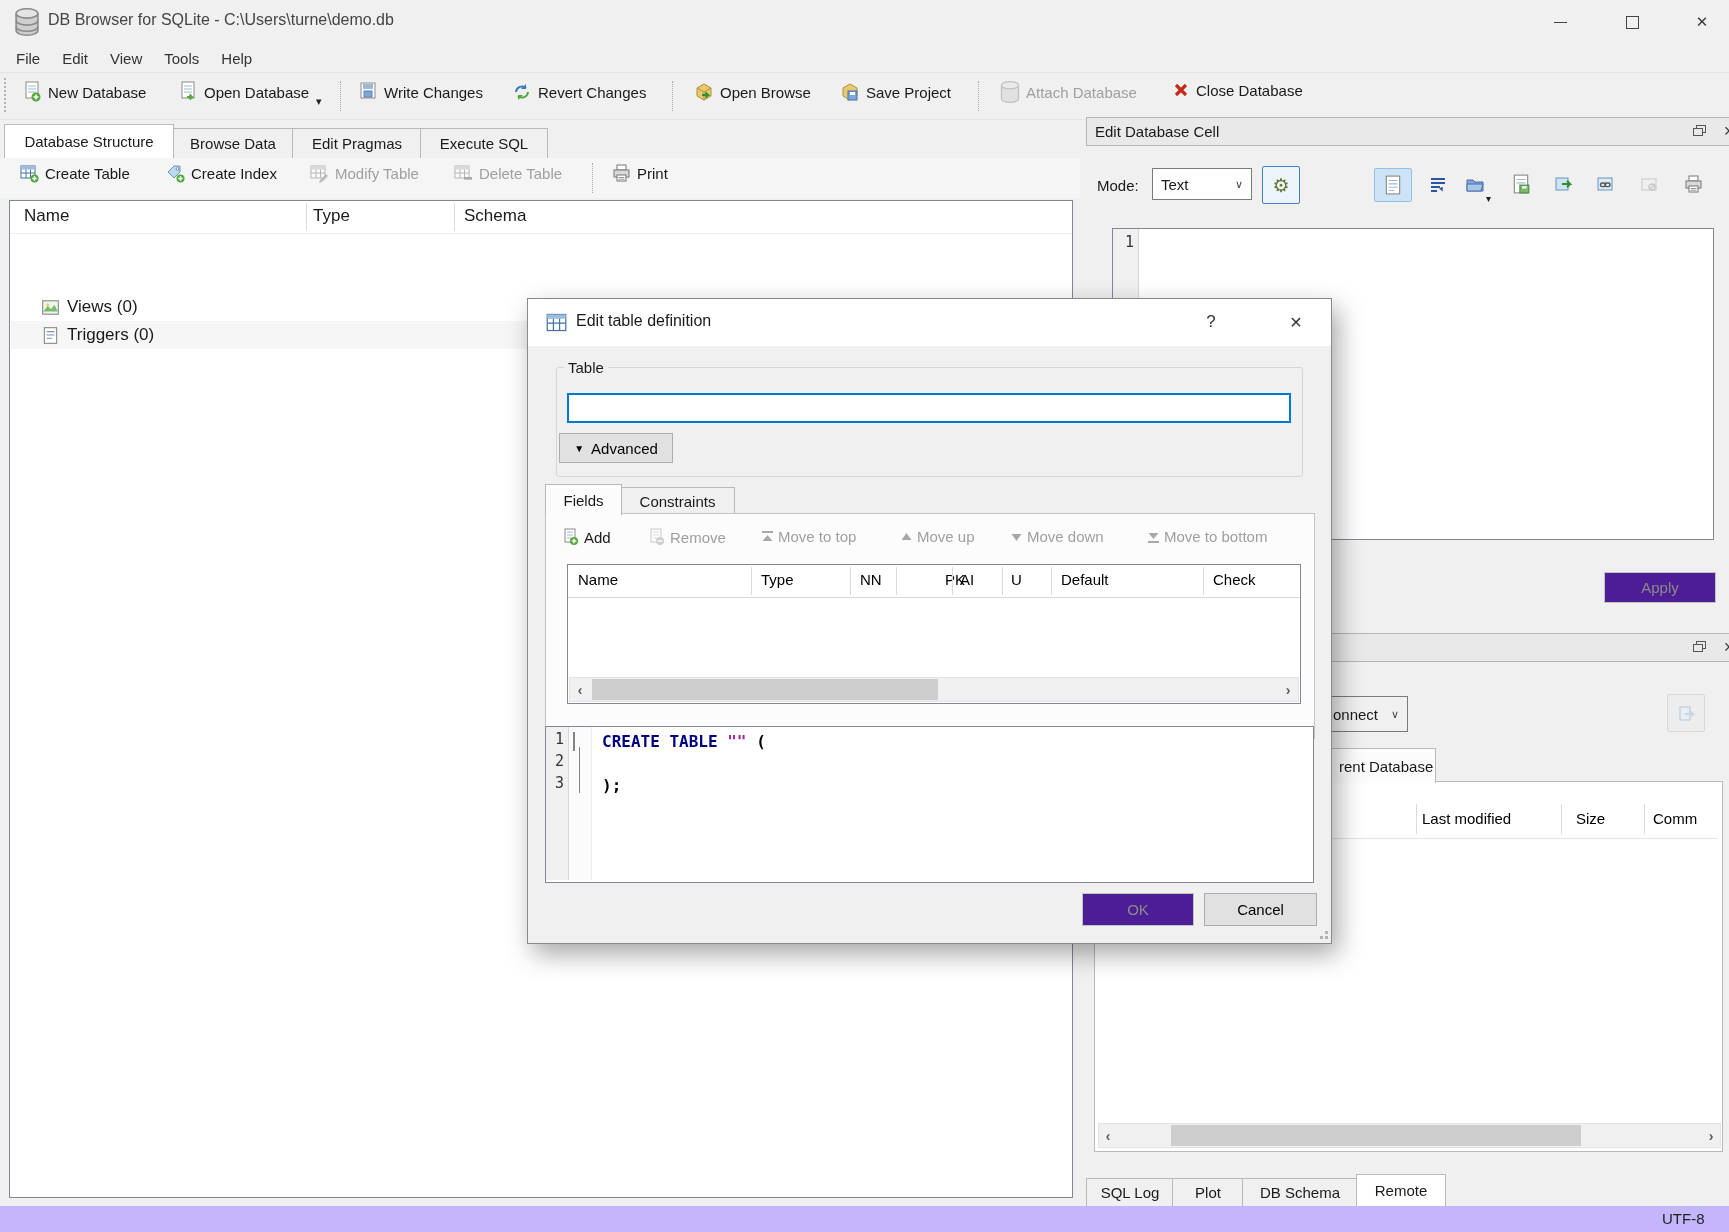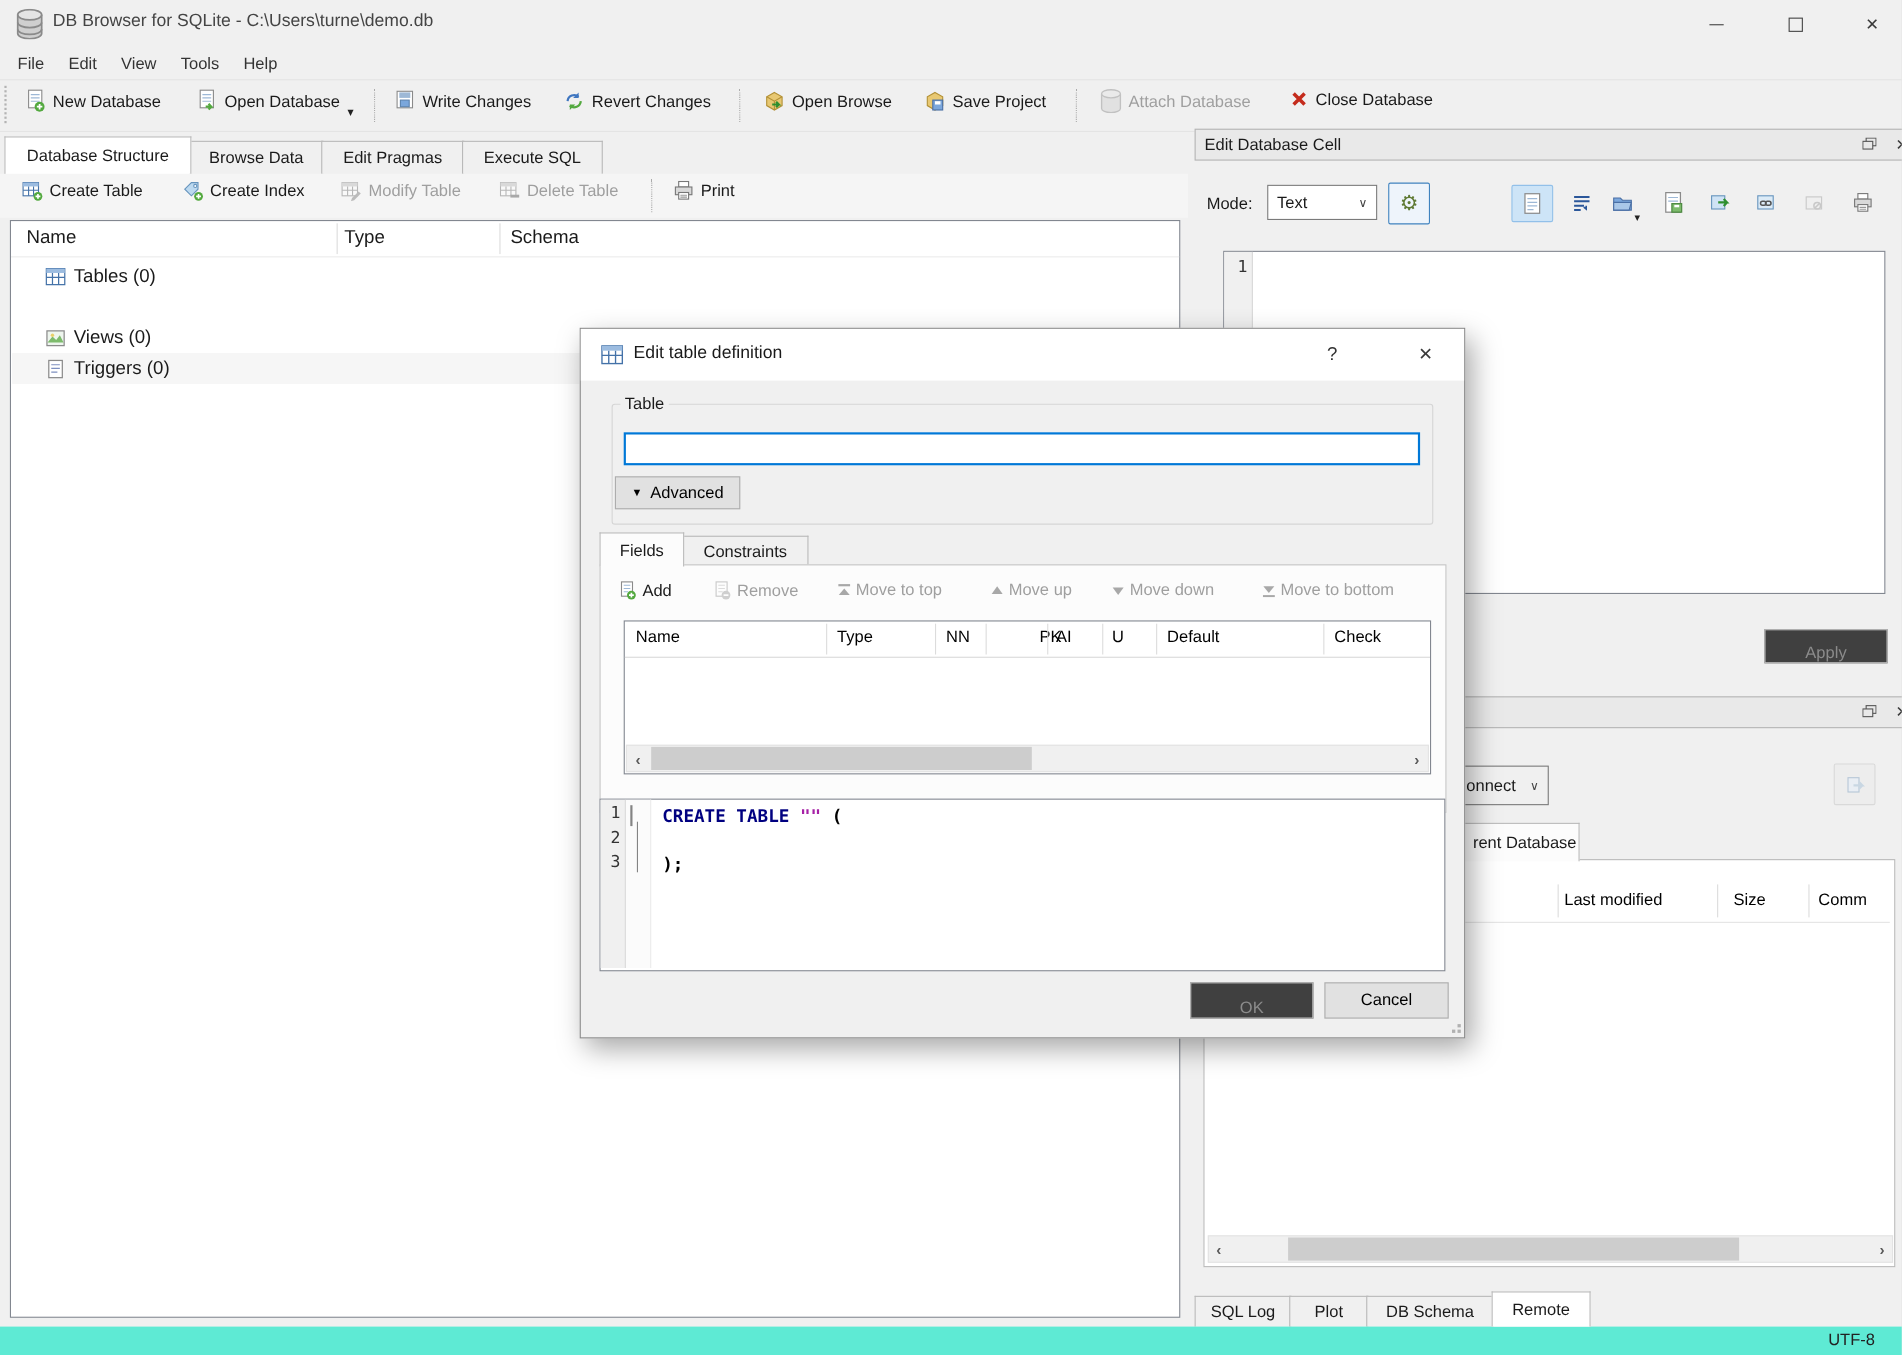--- a/index.html
+++ b/index.html
@@ -29,21 +29,21 @@
   .combo{background:#fff;border:1px solid #7a7a7a;display:flex;align-items:center;
          justify-content:space-between;padding:0 8px;font-size:15px;}
   .chev{font-size:11px;color:#444;}
   .iconbtn{display:flex;align-items:center;justify-content:center;border-radius:2px;}
   .iconbtn.sel{background:#cde4f7;border:1px solid #92c0e9;}
   .editor{background:#fff;border:1px solid #828790;}
   .gutter{background:#f0f0f0;border-right:1px solid #d8d8d8;font-family:"DejaVu Sans Mono",monospace;
           font-size:15px;color:#333;text-align:right;padding:4px 4px 0 0;box-sizing:border-box;}
   .btn{background:#e1e1e1;border:1px solid #adadad;display:flex;align-items:center;
        justify-content:center;font-size:15px;color:#000;}
-  .btn.off{background:#404040;border-color:#c3c3c3;color:#8b8b8b;align-items:flex-end;}
+  .btn.off{background:#4c1d95;border-color:#c3c3c3;color:#8b8b8b;}
   
   .sbar{background:#f0f0f0;border:1px solid #e3e3e3;position:absolute;}
   .sthumb{background:#cdcdcd;position:absolute;top:1px;bottom:1px;}
   .sarrow{position:absolute;top:0;bottom:0;display:flex;align-items:center;justify-content:center;
           color:#5a5a5a;font-weight:bold;font-size:14px;}
   
   .dialog{background:#f0f0f0;border:1px solid #8a8a8a;box-shadow:6px 10px 24px rgba(0,0,0,.35);z-index:50;}
   .gbox{border:1px solid #d5d5d5;border-radius:3px;}
   .gbox-label{background:#f0f0f0;padding:0 4px;}
   .dlg-input{position:absolute;border:2px solid #0078d7;background:#fff;outline:none;
@@ -230,28 +230,20 @@
   </div>
 
   <div class="abs treebox" style="left:9px;top:200px;width:1062px;height:996px;">
     <div class="abs" style="left:0;top:0;width:100%;height:32px;border-bottom:1px solid #ececec;font-size:17px;">
       <span class="abs txt" style="left:14px;top:5px;">Name</span>
       <span class="abs colsep" style="left:296px;top:2px;height:28px;"></span>
       <span class="abs txt" style="left:303px;top:5px;">Type</span>
       <span class="abs colsep" style="left:444px;top:2px;height:28px;"></span>
       <span class="abs txt" style="left:454px;top:5px;">Schema</span>
     </div>
-    <div class="abs flex" style="left:1px;top:36px;width:1060px;height:28px;font-size:17px;">
-      <svg style="margin-left:30px;" width="19" height="19" viewBox="0 0 17 17">
-          <rect x="1" y="2" width="15" height="13" fill="#fff" stroke="#4472a8"></rect>
-          <rect x="1" y="2" width="15" height="3.5" fill="#9cbce0"></rect>
-          <path d="M1 9h15M6 5.5v9.5M11 5.5v9.5" stroke="#4472a8"></path>
-        </svg>
-      <span class="txt" style="margin-left:7px;">Tables (0)</span>
-    </div>
     <div class="abs flex" style="left:1px;top:92px;width:1060px;height:28px;font-size:17px;">
       <svg style="margin-left:30px;" width="19" height="19" viewBox="0 0 17 17">
           <rect x="1.5" y="2.5" width="14" height="12" fill="#eef5ee" stroke="#8a8a8a"></rect>
           <path d="M2 12l4-5 3 3 3-4 3 6z" fill="#7dbb6c"></path>
           <circle cx="6" cy="6" r="1.4" fill="#e8d06a"></circle>
         </svg>
       <span class="txt" style="margin-left:7px;">Views (0)</span>
     </div>
     <div class="abs flex shade" style="left:1px;top:120px;width:1060px;height:28px;font-size:17px;">
       <svg style="margin-left:30px;" width="19" height="19" viewBox="0 0 17 17">
@@ -392,21 +384,21 @@
   <span class="abs dtab" style="left:1172px;top:1178px;width:70px;height:27px;">
       <span>Plot</span>
     </span>
   <span class="abs dtab" style="left:1242px;top:1178px;width:114px;height:27px;">
       <span>DB Schema</span>
     </span>
   <span class="abs dtab active" style="left:1356px;top:1174px;width:88px;height:31px;background:#fff;">
       <span>Remote</span>
     </span>
 
-  <div class="abs" style="left:0;top:1206px;width:1729px;height:26px;background:#5eead4;">
+  <div class="abs" style="left:0;top:1206px;width:1729px;height:26px;background:#c4b5fd;">
     <span class="abs txt" style="left:1662px;top:4px;color:#222;">UTF-8</span>
 
   </div>
 
   <div class="abs dialog" style="left:527px;top:298px;width:803px;height:644px;">
 
     <div class="abs" style="left:0;top:0;width:100%;height:47px;background:#fff;">
       <svg class="abs" style="left:18px;top:13px;" width="21" height="21" viewBox="0 0 17 17">
           <rect x="1" y="2" width="15" height="13" fill="#fff" stroke="#4472a8"></rect>
           <rect x="1" y="2" width="15" height="3.5" fill="#9cbce0"></rect>

